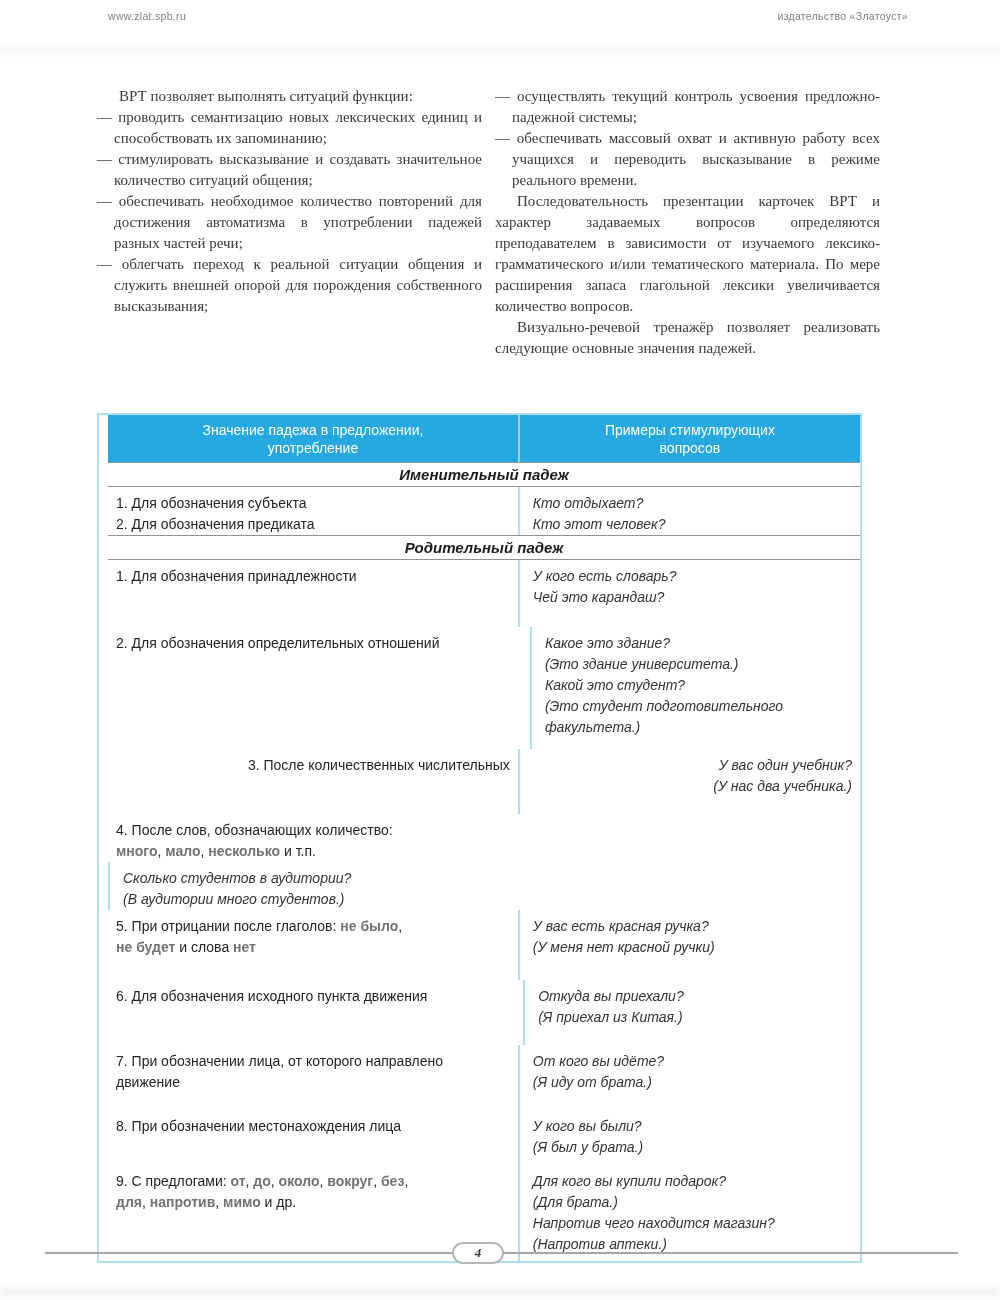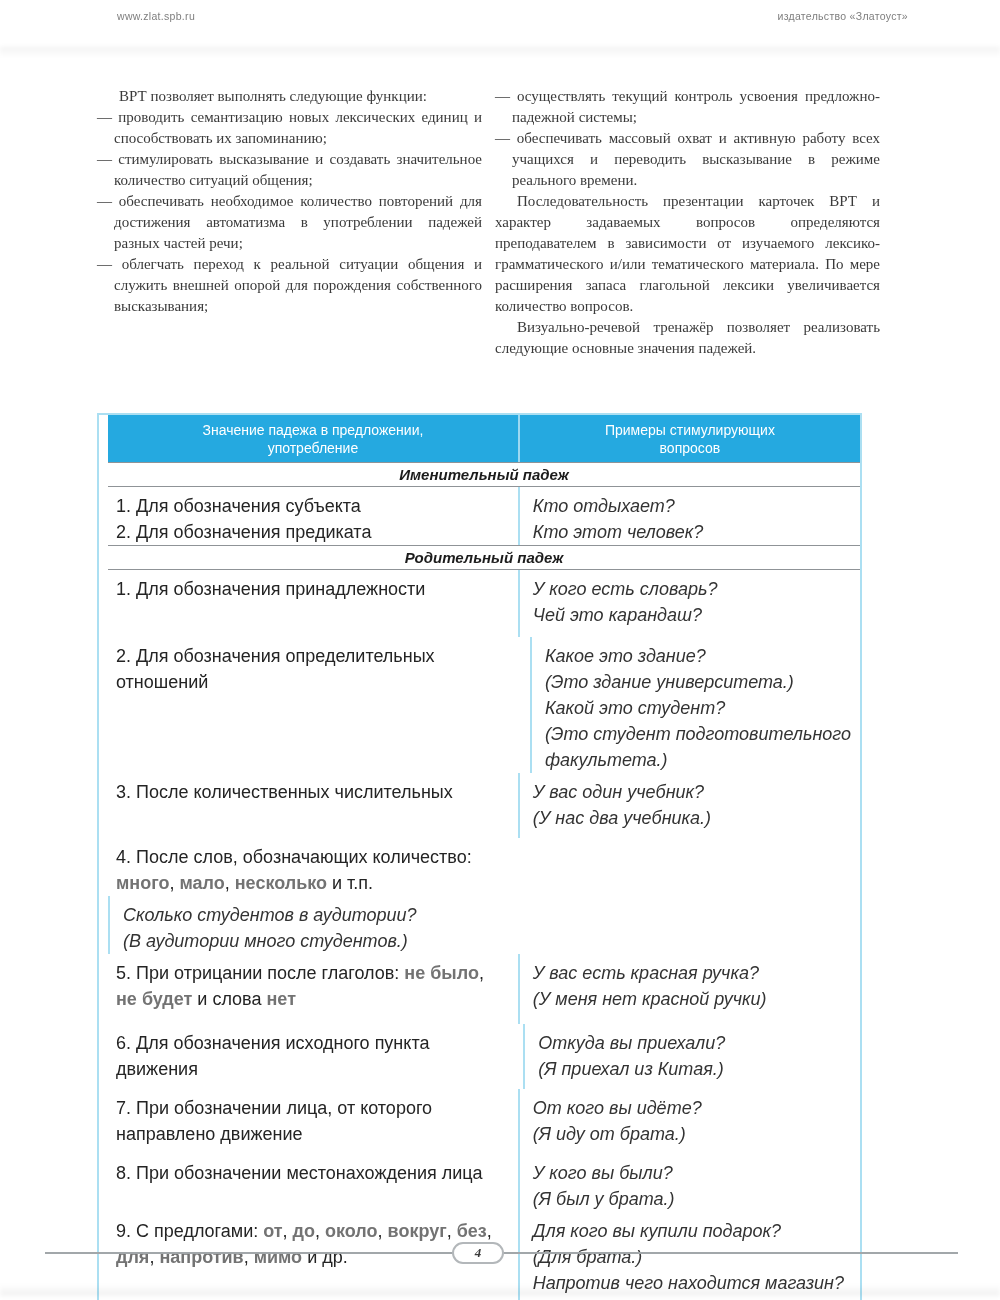--- a/index.html
+++ b/index.html
@@ -3,21 +3,21 @@
 <meta charset="utf-8">
 <style>
   * { margin:0; padding:0; box-sizing:border-box; }
   html,body { background:#ffffff; }
   .sheet {
     position:relative; width:1000px; height:1300px; background:#ffffff;
     font-family:"Liberation Serif", serif; color:#2f2f2f; overflow:hidden;
   }
   
   .runhead-left {
-    position:absolute; top:10px; left:117px; font-size:10.5px; color:#7e7e7e;
+    position:absolute; top:10px; left:108px; font-size:10.5px; color:#7e7e7e;
     font-family:"Liberation Sans", sans-serif; letter-spacing:.3px; filter:blur(.3px);
   }
   .runhead-right {
     position:absolute; top:10px; right:92px; font-size:10.5px; color:#7e7e7e;
     font-family:"Liberation Sans", sans-serif; letter-spacing:.3px; filter:blur(.3px);
   }
   
   .scan-shadow-top {
     position:absolute; left:0; top:47px; width:100%; height:10px;
     background:linear-gradient(to bottom, rgba(0,0,0,0.055), rgba(0,0,0,0)); filter:blur(2px);
@@ -47,27 +47,27 @@
     white-space:pre-line; padding:4px 6px;
   }
   .th.c1 { width:54.5%; }
   .th.c2 { width:45.5%; border-left:2px solid rgba(255,255,255,0.55); }
   .section-title {
     min-height:25px; border-top:1px solid #8f9397; border-bottom:1px solid #8f9397;
     display:flex; align-items:center; justify-content:center;
     font-weight:bold; font-size:15px; color:#1c1c1c; background:#ffffff;font-style:italic;
   }
   .trow { display:flex; }
-  .tcell { white-space:pre-line; font-size:18px; line-height:26px; }
+  .tcell { white-space:pre-line; font-size:14px; line-height:21px; }
   .tcell.cl { width:54.5%; padding:6px 8px 0 8px; }
   .tcell.cr { width:45.5%; border-left:2px solid #abdff2; padding:6px 8px 0 13px; font-style:italic; color:#333; }
   .hl { color:#737373; font-weight:bold; }
   .h-nom { min-height:47px; }
   .h-r1 { min-height:67px; }  .h-r2 { min-height:122px;gap:27px; }
-  .h-r3 { min-height:65px; }  .h-r4 { min-height:74px;flex-direction:column; }
+  .h-r3 { min-height:65px;text-align:right; }  .h-r4 { min-height:74px;flex-direction:column; }
   .h-r5 { min-height:70px; }  .h-r6 { min-height:65px;gap:12px; }
   .h-r7 { min-height:65px; }  .h-r8 { min-height:55px; }
   .h-r9 { min-height:96px; }
   
   .footer-rule { position:absolute; left:45px; top:1252px; width:913px; height:2px; background:#a2a7aa; }
   .page-pill {
     position:absolute; left:452px; top:1242px; width:52px; height:22px;
     background:#ffffff; border:2px solid #b3b7ba; border-radius:11px;
     display:flex; align-items:center; justify-content:center;
     font-family:"Liberation Serif", serif; font-style:italic; font-weight:bold;
@@ -78,21 +78,21 @@
 <body>
 
 <div class="sheet">
 
   <div class="runhead-left">www.zlat.spb.ru</div>
   <div class="runhead-right">издательство «Златоуст»</div>
   <div class="scan-shadow-top"></div>
 
   <div class="columns">
     <div class="col">
-      <p class="lead">ВРТ позволяет выполнять следующие функции:</p>
+      <p class="lead">ВРТ позволяет выполнять ситуаций функции:</p>
       <div class="li">— проводить семантизацию новых лексических единиц и способствовать их запоминанию;</div>
       <div class="li">— стимулировать высказывание и создавать значительное количество ситуаций общения;</div>
       <div class="li">— обеспечивать необходимое количество повторений для достижения автоматизма в употреблении падежей разных частей речи;</div>
       <div class="li">— облегчать переход к реальной ситуации общения и служить внешней опорой для порождения собственного высказывания;</div>
     </div>
     <div class="col">
       <div class="li">— осуществлять текущий контроль усвоения предложно-падежной системы;</div>
       <div class="li">— обеспечивать массовый охват и активную работу всех учащихся и переводить высказывание в режиме реального времени.</div>
       <p class="lead">Последовательность презентации карточек ВРТ и характер задаваемых вопросов определяются преподавателем в зависимости от изучаемого лексико-грамматического и/или тематического материала. По мере расширения запаса глагольной лексики увеличивается количество вопросов.</p>
       <p class="lead">Визуально-речевой тренажёр позволяет реализовать следующие основные значения падежей.</p>

